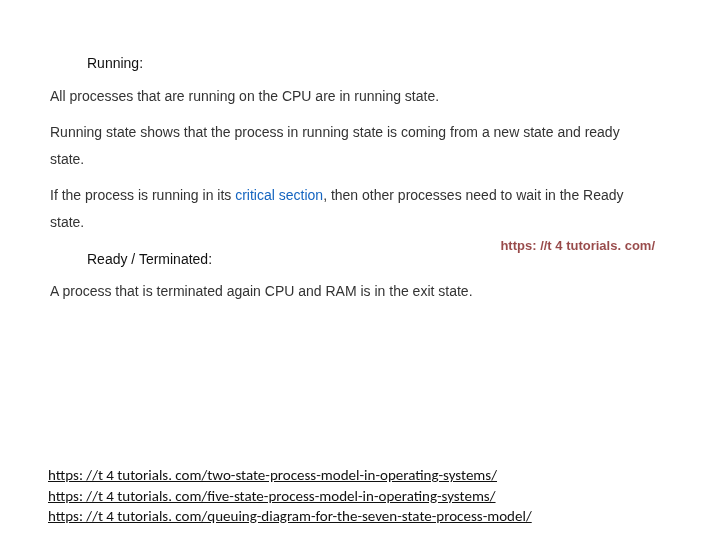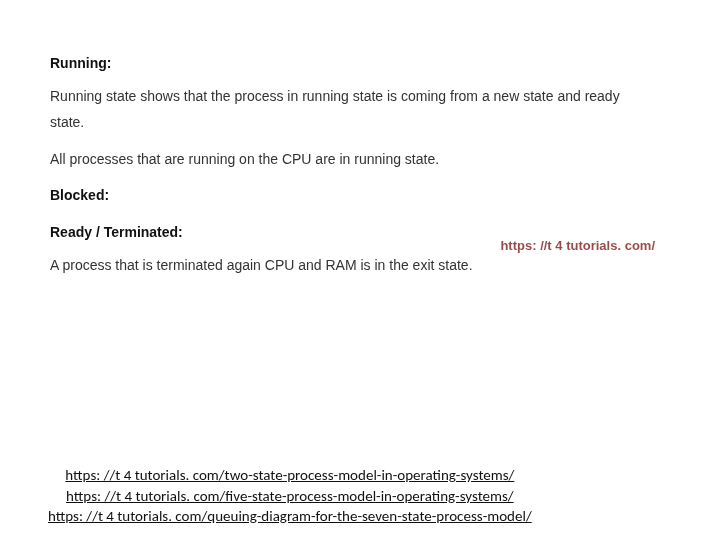--- a/index.html
+++ b/index.html
@@ -14,25 +14,26 @@
   }
   .content {
     position: absolute;
     left: 50px;
     top: 40px;
     width: 600px;
     font-size: 14px;
     line-height: 1.9;
   }
   .section-title {
-    font-weight: 700;
+    font-weight: 400;
     color: #111;
     margin-top: 10px;
     margin-bottom: 6px;
     font-size: 14px;
+    margin-left: 37px;
   }
   .para {
     color: #333;
     margin-bottom: 10px;
     font-size: 14px;
     line-height: 1.9;
   }
   .inline-link {
     color: #1565c0;
     cursor: pointer;
@@ -46,39 +47,40 @@
     font-size: 13px;
     opacity: 0.8;
   }
   .footer-links {
     position: absolute;
     left: 48px;
     bottom: 14px;
     font-size: 15px;
     line-height: 1.35;
     font-family: Calibri, "Segoe UI", sans-serif;
-    text-align: center;
   }
   .footer-links .uline {
     color: #111;
     text-decoration: underline;
     cursor: pointer;
     display: block;
   }
 </style>
 </head>
 <body>
 
 <div class="content">
 
   <div class="section-title">Running:</div>
+  <div class="para">All processes that are running on the CPU are in running state.</div>
   <div class="para">Running state shows that the process in running state is coming from a new state and ready state.</div>
-  <div class="para">All processes that are running on the CPU are in running state.</div>
+  <div class="para">
+    <span>If the process is running in its </span><span class="inline-link">critical section</span><span>, then other processes need to wait in the Ready state.</span>
+  </div>
 
-  <div class="section-title">Blocked:</div>
 
   <div class="section-title">Ready / Terminated:</div>
   <div class="para">A process that is terminated again CPU and RAM is in the exit state.</div>
 
 </div>
 
 <div class="watermark">https: //t 4 tutorials. com/</div>
 
 <div class="footer-links">
   <span class="uline">https: //t 4 tutorials. com/two-state-process-model-in-operating-systems/</span>

